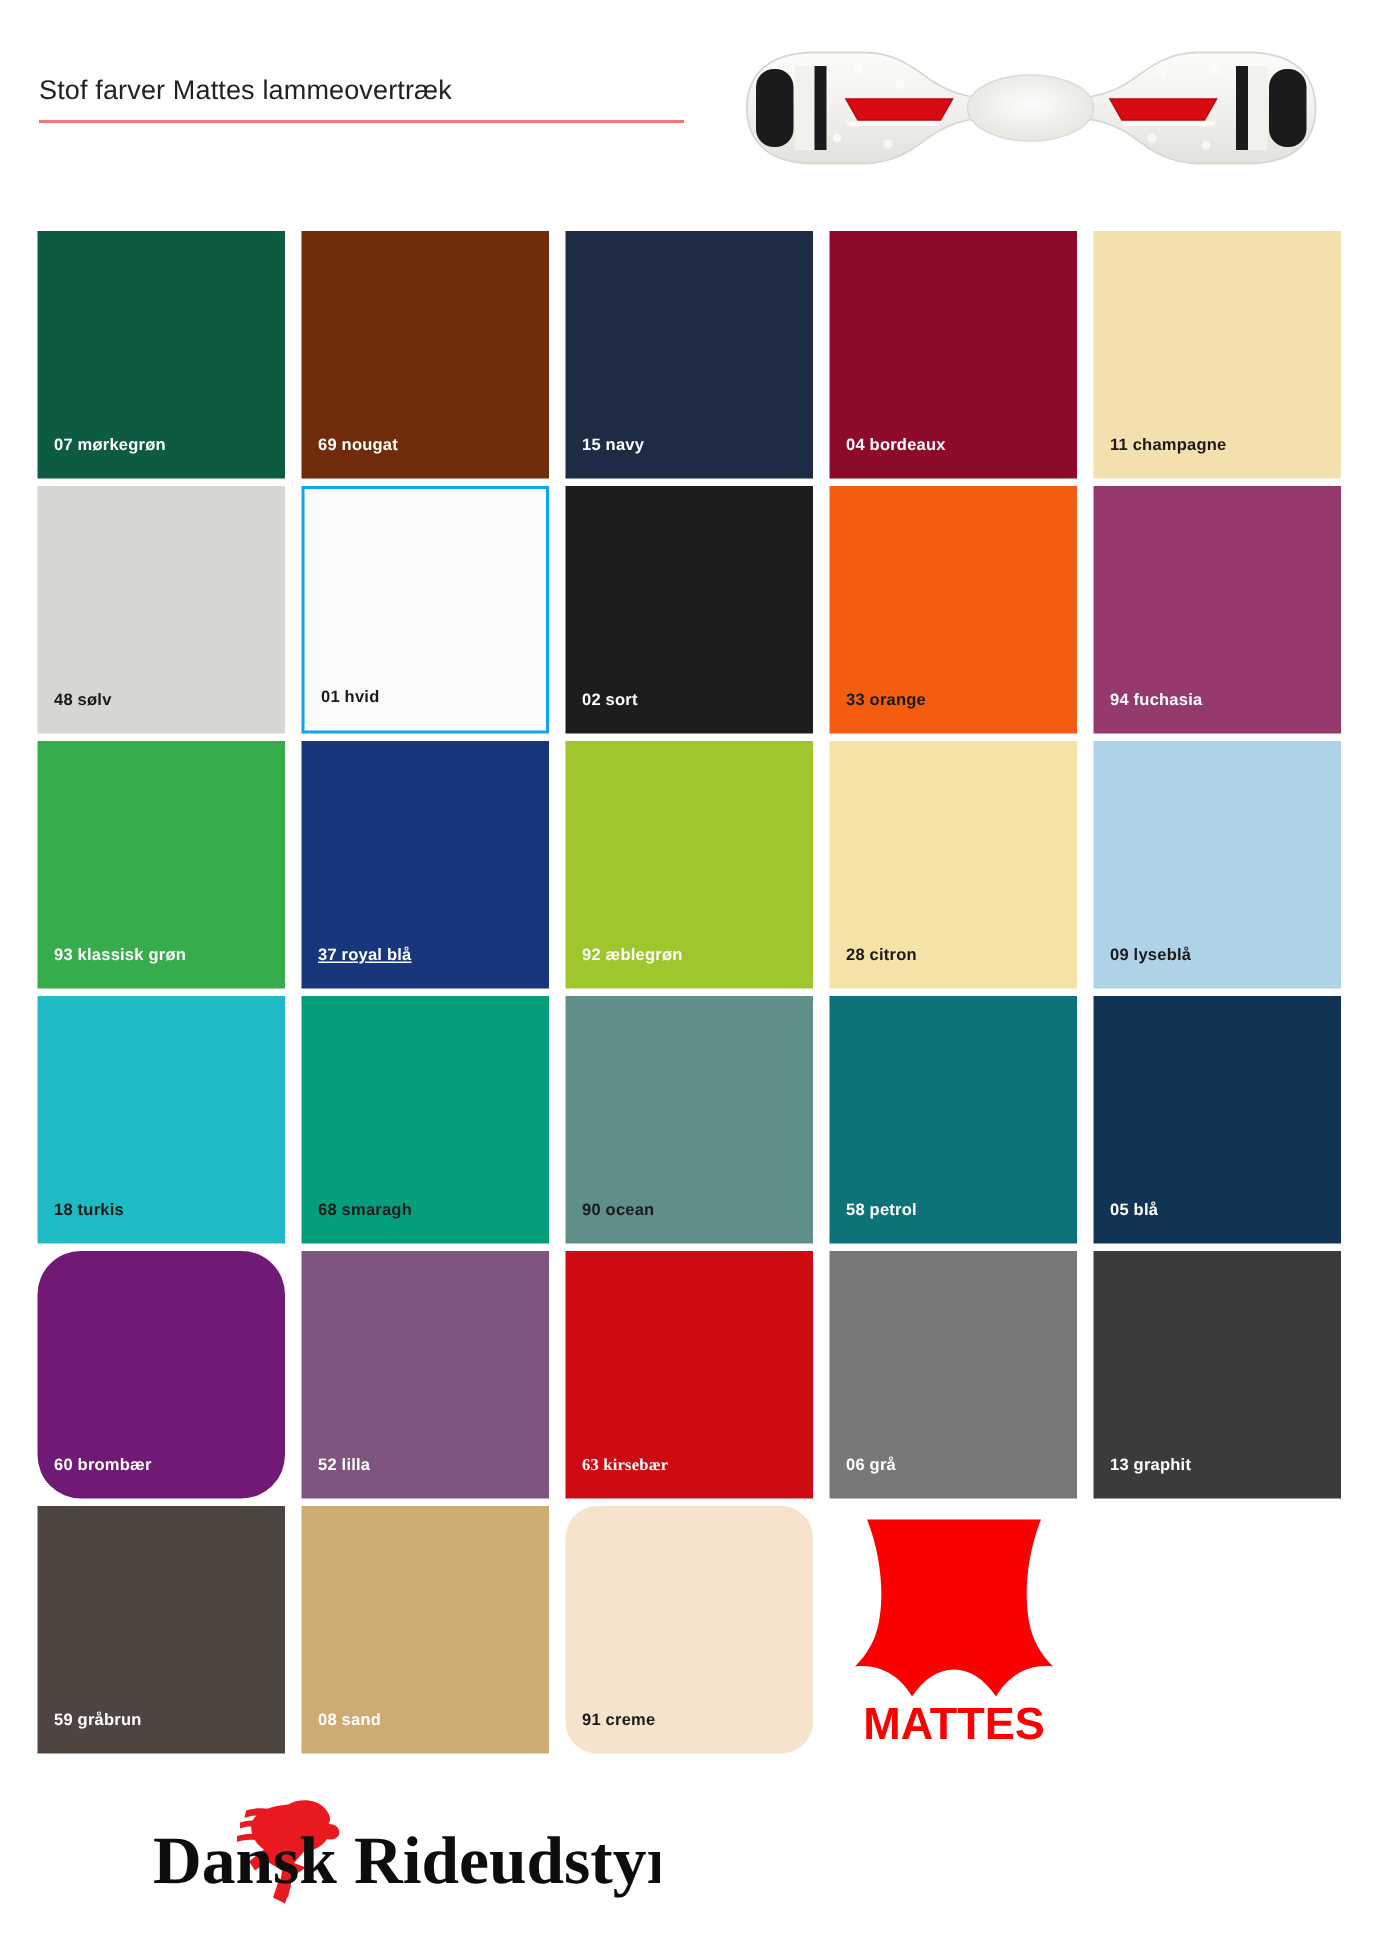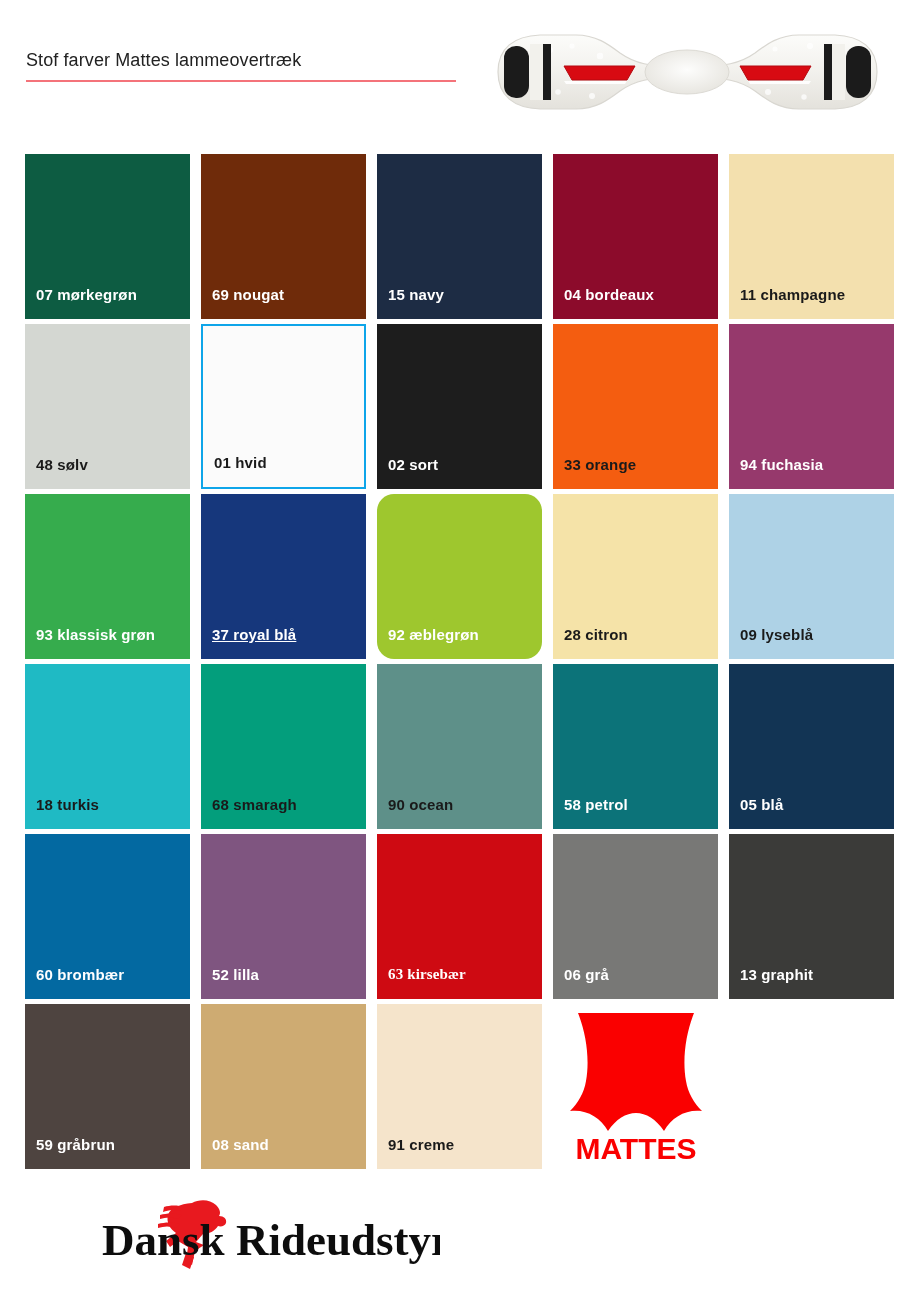--- a/index.html
+++ b/index.html
@@ -67,21 +67,21 @@
   }
   .swatch {
     position: relative;
     box-sizing: border-box;
     overflow: hidden;
   }
   .swatch-label {
     position: absolute;
     left: 11px;
     bottom: 16px;
-    font-size: 15px;
+    font-size: 11px;
     font-weight: bold;
     letter-spacing: 0.15px;
     white-space: nowrap;
   }
   .swatch.bordered {
     border: 2px solid #0ea5e9;
   }
 
   
   .mattes-cell {
@@ -224,21 +224,21 @@
     </div>
     <div class="swatch" style="background: rgb(150, 57, 108);">
       <span class="swatch-label" style="color: rgb(255, 255, 255);">94 fuchasia</span>
     </div>
     <div class="swatch" style="background: rgb(54, 172, 77);">
       <span class="swatch-label" style="color: rgb(255, 255, 255);">93 klassisk grøn</span>
     </div>
     <div class="swatch" style="background: rgb(22, 55, 124);">
       <span class="swatch-label" style="color: rgb(255, 255, 255); text-decoration: underline;">37 royal blå</span>
     </div>
-    <div class="swatch" style="background: rgb(158, 199, 46); border-radius: 17px;">
+    <div class="swatch" style="background: rgb(158, 199, 46);">
       <span class="swatch-label" style="color: rgb(255, 255, 255);">92 æblegrøn</span>
     </div>
     <div class="swatch" style="background: rgb(245, 227, 168);">
       <span class="swatch-label" style="color: rgb(26, 26, 26);">28 citron</span>
     </div>
     <div class="swatch" style="background: rgb(174, 210, 230);">
       <span class="swatch-label" style="color: rgb(26, 26, 26);">09 lyseblå</span>
     </div>
     <div class="swatch" style="background: rgb(31, 186, 196);">
       <span class="swatch-label" style="color: rgb(26, 26, 26);">18 turkis</span>
@@ -248,42 +248,42 @@
     </div>
     <div class="swatch" style="background: rgb(94, 144, 137);">
       <span class="swatch-label" style="color: rgb(26, 26, 26);">90 ocean</span>
     </div>
     <div class="swatch" style="background: rgb(12, 115, 121);">
       <span class="swatch-label" style="color: rgb(255, 255, 255);">58 petrol</span>
     </div>
     <div class="swatch" style="background: rgb(18, 52, 84);">
       <span class="swatch-label" style="color: rgb(255, 255, 255);">05 blå</span>
     </div>
-    <div class="swatch" style="background: #0369a1;">
+    <div class="swatch" style="background: #701a75; border-radius: 29px;">
       <span class="swatch-label" style="color: rgb(255, 255, 255);">60 brombær</span>
     </div>
     <div class="swatch" style="background: rgb(127, 85, 128);">
       <span class="swatch-label" style="color: rgb(255, 255, 255);">52 lilla</span>
     </div>
     <div class="swatch" style="background: rgb(206, 10, 18);">
       <span class="swatch-label" style="color: rgb(255, 255, 255); font-family: Liberation Serif, serif;">63 kirsebær</span>
     </div>
     <div class="swatch" style="background: rgb(120, 120, 118);">
       <span class="swatch-label" style="color: rgb(255, 255, 255);">06 grå</span>
     </div>
     <div class="swatch" style="background: rgb(59, 59, 57);">
       <span class="swatch-label" style="color: rgb(255, 255, 255);">13 graphit</span>
     </div>
     <div class="swatch" style="background: rgb(78, 68, 64);">
       <span class="swatch-label" style="color: rgb(255, 255, 255);">59 gråbrun</span>
     </div>
     <div class="swatch" style="background: rgb(206, 171, 114);">
       <span class="swatch-label" style="color: rgb(255, 255, 255);">08 sand</span>
     </div>
-    <div class="swatch" style="background: rgb(245, 228, 203);">
+    <div class="swatch" style="background: rgb(245, 228, 203); border-radius: 21px;">
       <span class="swatch-label" style="color: rgb(26, 26, 26);">91 creme</span>
     </div>
     <div class="swatch mattes-cell">
       <svg class="mattes-logo" viewBox="0 0 160 160" aria-hidden="true">
         <g fill="#fa0000">
           <path d="M22 6 C30 26, 34 52, 30 74 C28 86, 22 96, 14 104 C30 102, 44 110, 52 124 C60 112, 70 106, 80 106 C90 106, 100 112, 108 124 C116 110, 130 102, 146 104 C138 96, 132 86, 130 74 C126 52, 130 26, 138 6 Z M34 20 C40 38, 42 58, 38 74 C36 84, 32 92, 27 98 C40 98, 50 104, 56 114 C62 105, 70 100, 80 100 C90 100, 98 105, 104 114 C110 104, 120 98, 133 98 C128 92, 124 84, 122 74 C118 58, 120 38, 126 20 Z"></path>
           <rect x="68" y="10" width="24" height="22"></rect>
           <rect x="57" y="32" width="46" height="12"></rect>
           <rect x="73" y="32" width="14" height="70"></rect>
           <path d="M50 52 L64 52 L80 82 L96 52 L110 52 L110 102 L98 102 L98 70 L84 96 L76 96 L62 70 L62 102 L50 102 Z"></path>

